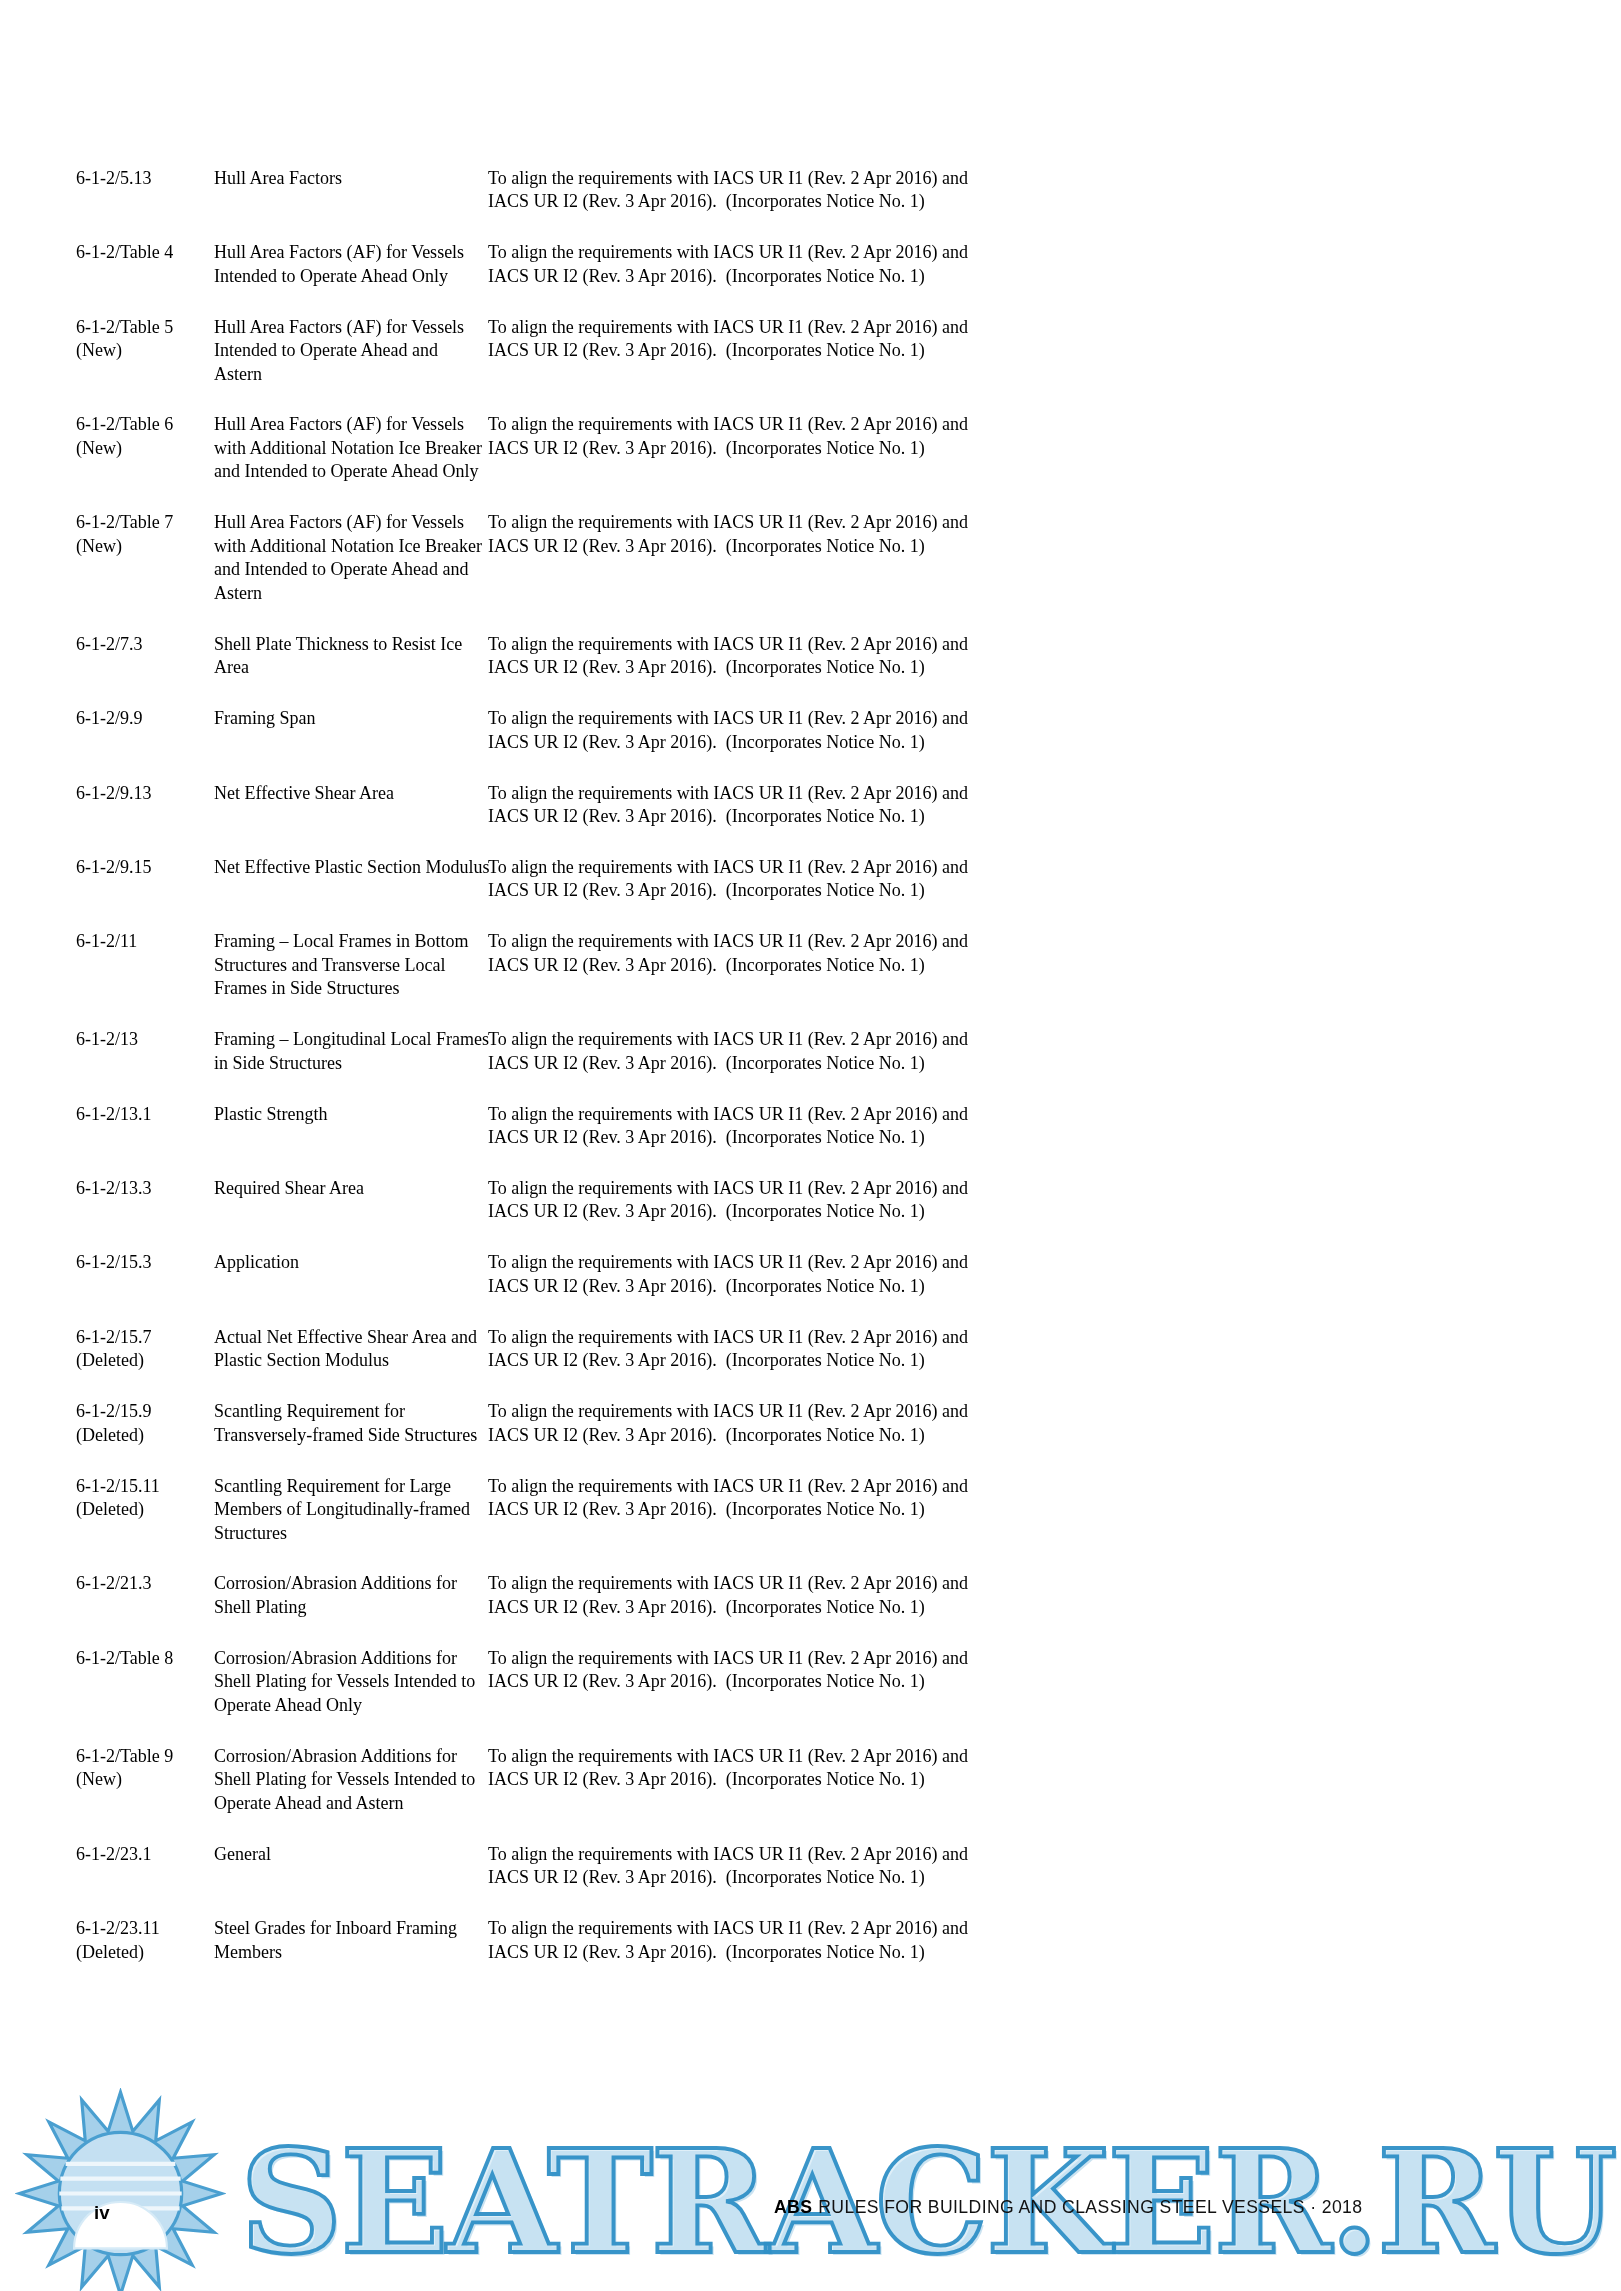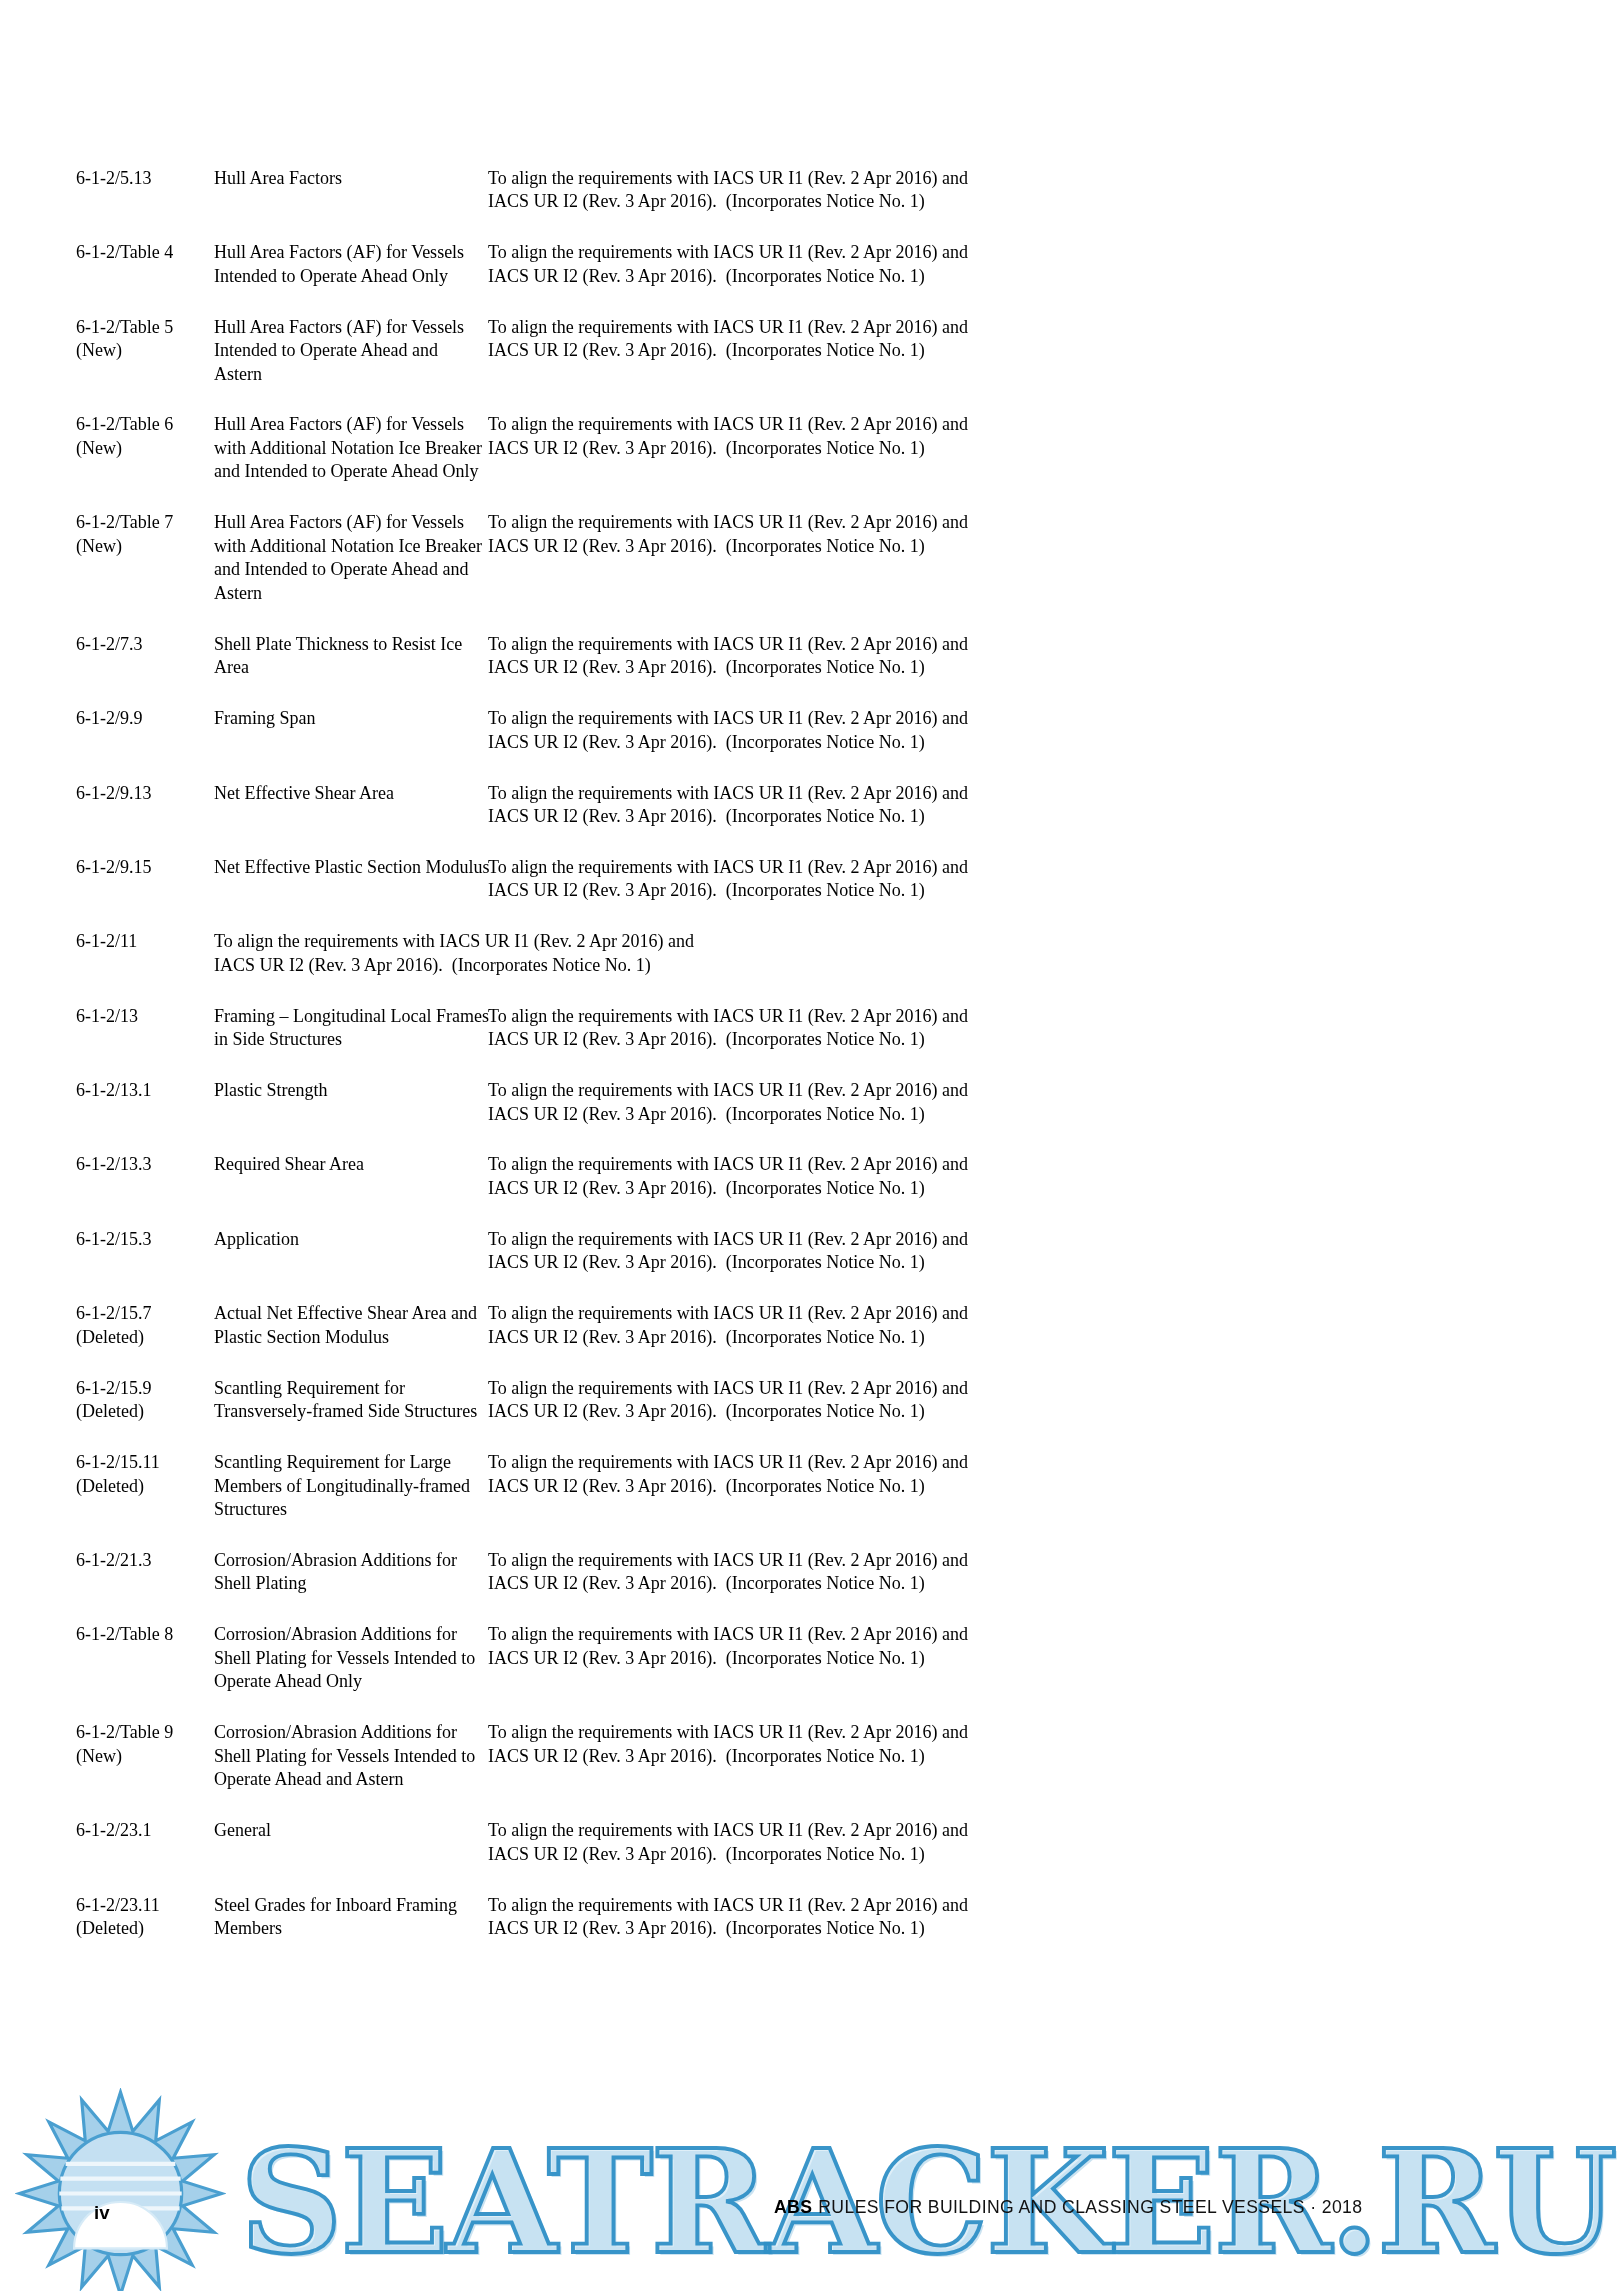--- a/index.html
+++ b/index.html
@@ -216,20 +216,25 @@
           <div class="line">To align the requirements with IACS UR I1 (Rev. 2 Apr 2016) and</div>
           <div class="line">IACS UR I2 (Rev. 3 Apr 2016).  (Incorporates Notice No. 1)</div>
         </div>
   </div>
 
   <div class="row">
     <div class="c1">
       <div class="line">6-1-2/11</div>
 
     </div>
+    <div class="c2">
+          <div class="line">Framing – Local Frames in Bottom</div>
+          <div class="line">Structures and Transverse Local</div>
+          <div class="line">Frames in Side Structures</div>
+        </div>
     <div class="c3">
           <div class="line">To align the requirements with IACS UR I1 (Rev. 2 Apr 2016) and</div>
           <div class="line">IACS UR I2 (Rev. 3 Apr 2016).  (Incorporates Notice No. 1)</div>
         </div>
   </div>
 
   <div class="row">
     <div class="c1">
       <div class="line">6-1-2/13</div>
 

